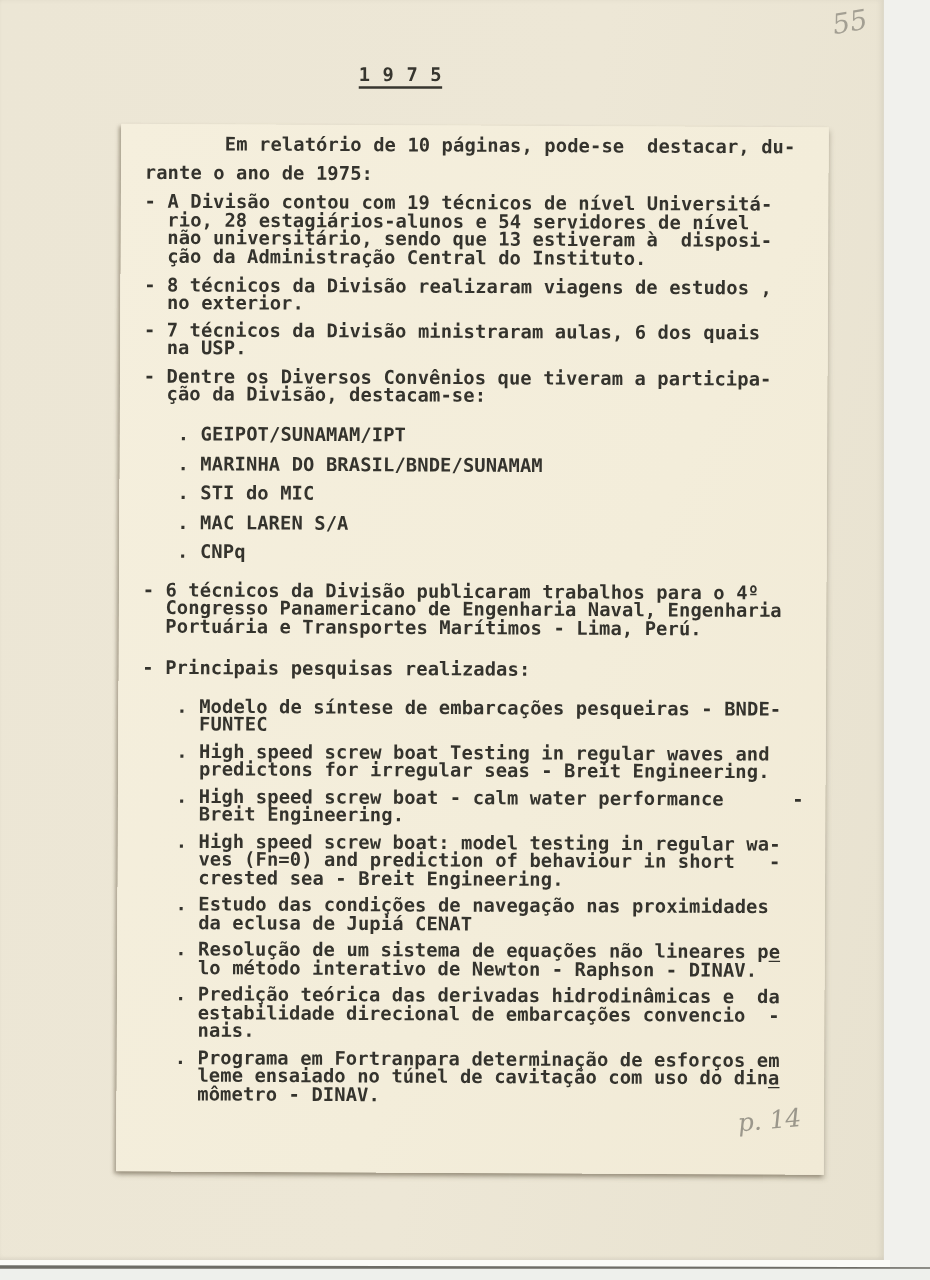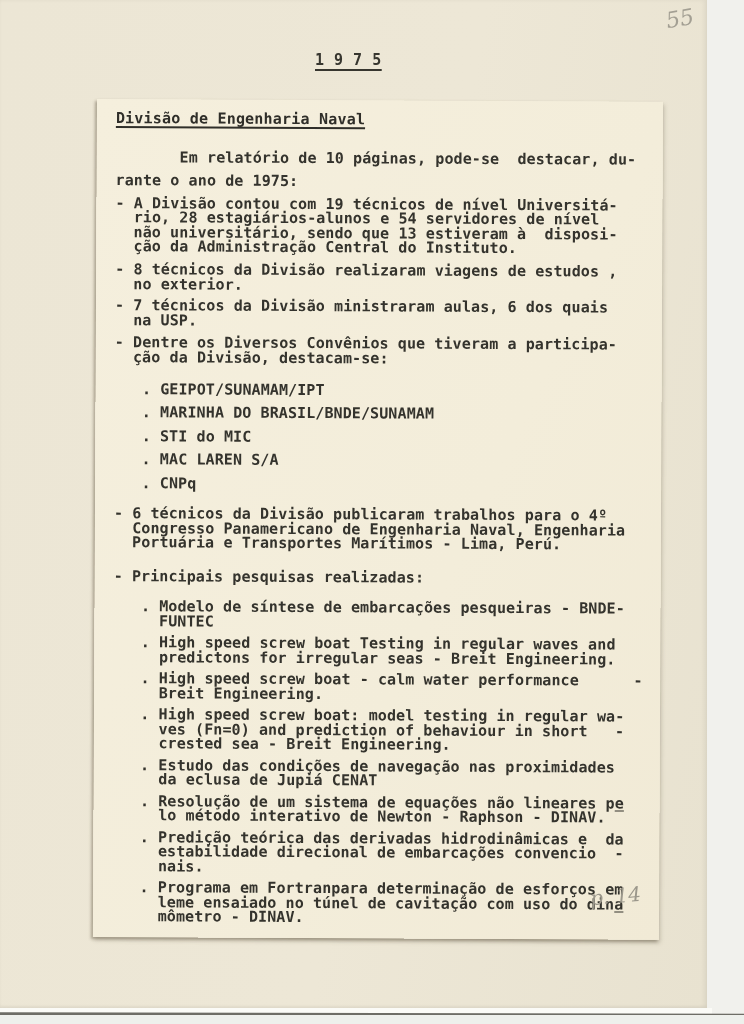--- a/index.html
+++ b/index.html
@@ -57,21 +57,21 @@
   .k-dash-loose{margin-top:16px}
   .k-section{margin-top:19px}
   .k-res-first{margin-top:16px}
   .k-res{margin-top:7px}
   .uend{text-decoration:underline;text-underline-offset:2px}
   
   .year{
     position:absolute;left:287px;top:51px;
     font-size:15px;font-weight:bold;color:#37362f;
     letter-spacing:0.5px;white-space:pre;
-    text-decoration:underline;text-underline-offset:4px;text-decoration-thickness:1.5px;margin-left:28px;
+    text-decoration:underline;text-underline-offset:4px;text-decoration-thickness:1.5px;
   }
   
   .hand{
     position:absolute;font-family:"DejaVu Serif", serif;font-style:italic;
     z-index:5;
   }
   .hand-55{left:666px;top:6px;font-size:22px;color:#a39f93;transform:rotate(-10deg)}
   .hand-p14{left:590px;top:884px;font-size:20px;color:#9b978b;transform:rotate(-5deg)}
 </style>
 </head>
@@ -79,21 +79,20 @@
 
 <div class="paper">
   <div class="year">1 9 7 5</div>
 </div>
 
 <div class="page-bottom-sliver"></div>
 <div class="page-bottom-line"></div>
 <div class="below-page"></div>
 
 <div class="sheet">
-  <div class="sheet-title typetext">Divisão de Engenharia Naval</div>
   <div class="typetext">
       <div class="block k-intro1">
         <div class="tline">       Em relatório de 10 páginas, pode-se  destacar, du-</div>
       </div>
       <div class="block k-intro">
         <div class="tline">rante o ano de 1975:</div>
       </div>
       <div class="block k-dash">
         <div class="tline">- A Divisão contou com 19 técnicos de nível Universitá-</div>
         <div class="tline">  rio, 28 estagiários-alunos e 54 servidores de nível</div>

